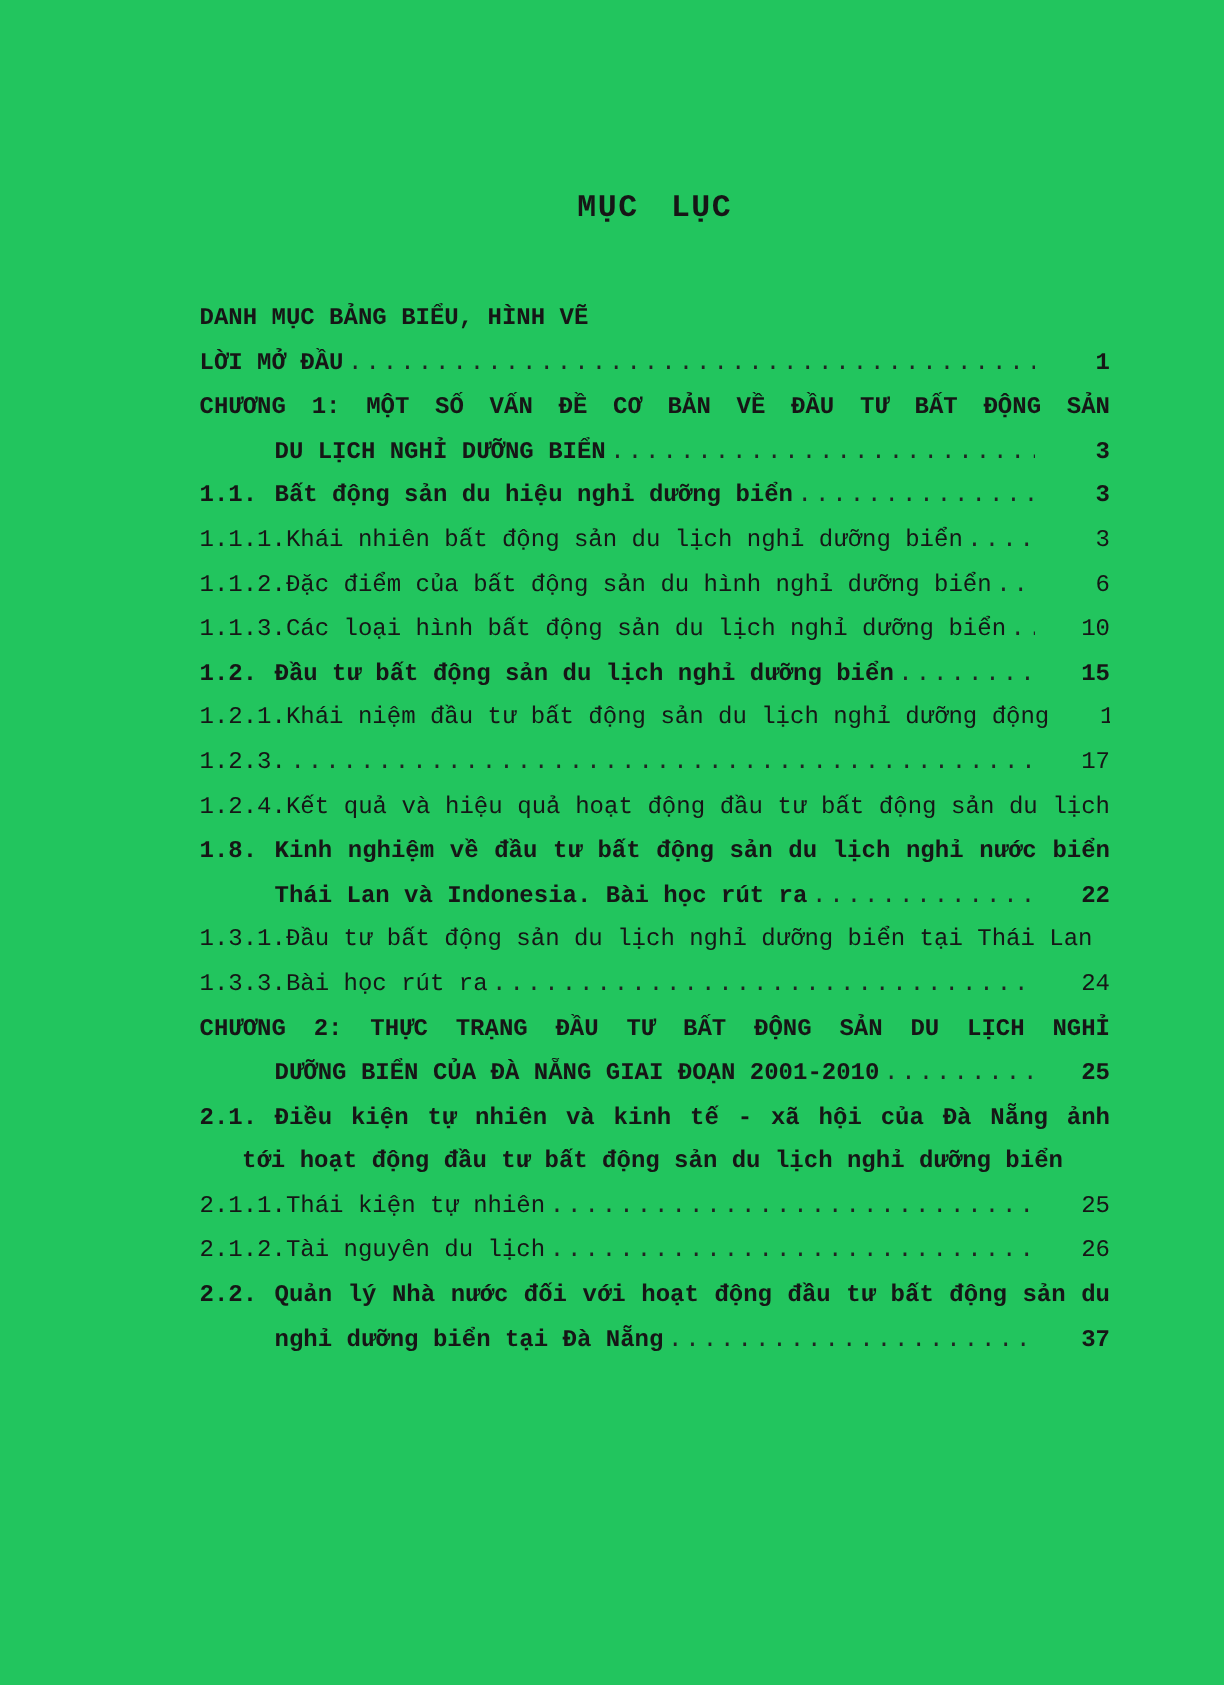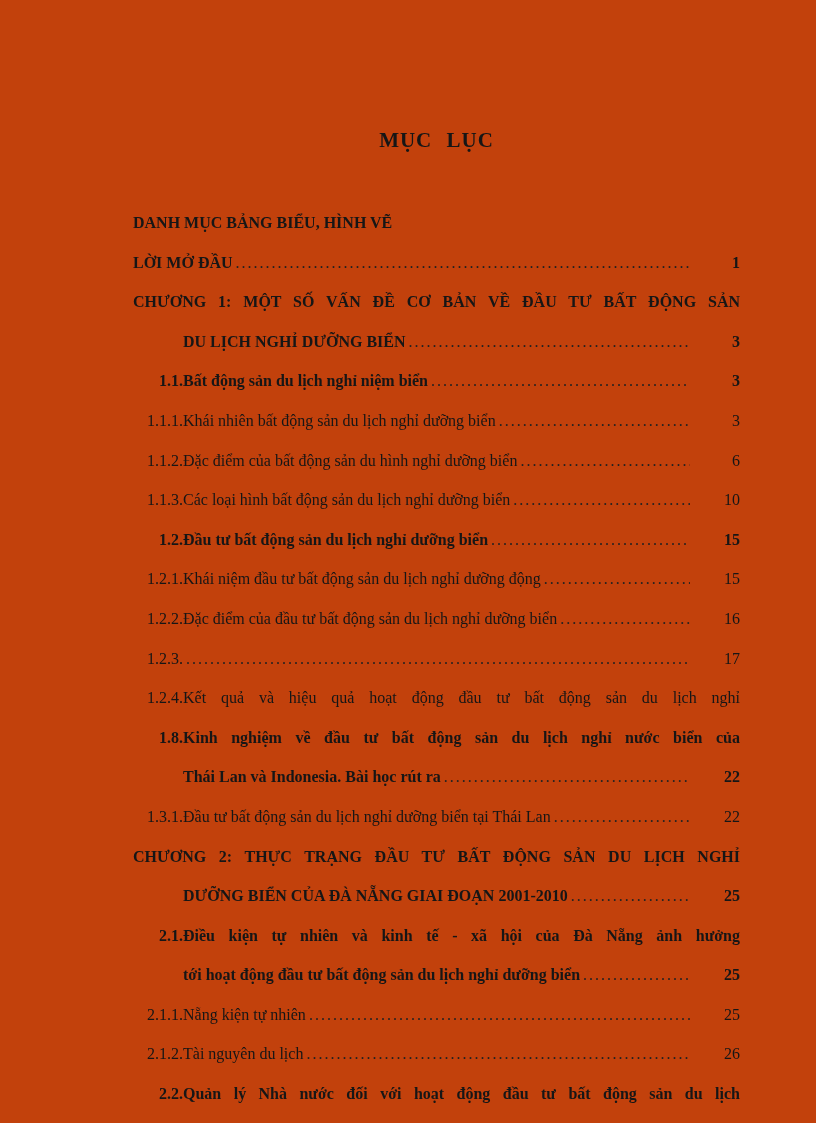--- a/index.html
+++ b/index.html
@@ -1,22 +1,22 @@
 <!DOCTYPE html>
 <html lang="vi"><head>
 <meta charset="utf-8">
 <style>
   html, body { margin: 0; padding: 0; background: #fff; }
   .doc-page {
     position: relative;
     width: 816px;
     height: 1123px;
-    background: #c2410c;
+    background: #22c55e;
     color: #161616;
-    font-family: Liberation Serif, serif;
+    font-family: Liberation Mono, monospace;
     overflow: hidden;
   }
   .doc-title {
     position: absolute;
     top: 128px;
     left: 133px;
     right: 76px;
     margin: 0;
     text-align: center;
     font-size: 21px;
@@ -29,30 +29,29 @@
     top: 198px;
     left: 133px;
     right: 76px;
   }
   .toc-row {
     display: flex;
     height: 29.6px;
     line-height: 29.6px;
     font-size: 16px;
     overflow: hidden;
-    margin-top: 10px;
   }
   .toc-row.bold { font-weight: bold; }
-  .num { flex: 0 0 50px; text-align: right; }
+  .num { flex: 0 0 50px; }
   .content {
     flex: 1;
     display: flex;
     min-width: 0;
   }
-  .content.indent { padding-left: 50px; }
+  .content.indent { padding-left: 50px; justify-content: center; }
   .text { white-space: nowrap; }
   .dots {
     flex: 1;
     overflow: hidden;
     white-space: nowrap;
     letter-spacing: 2px;
     margin-left: 3px;
     font-weight: normal;
     color: #222;
   }
@@ -102,21 +101,21 @@
       <div class="toc-row bold">
         <div class="content indent">
           <span class="text">DU LỊCH NGHỈ DƯỠNG BIỂN</span>
           <span class="dots"></span>
           <span class="page-num">3</span>
         </div>
       </div>
       <div class="toc-row bold">
         <span class="num">1.1.</span>
         <div class="content">
-          <span class="text">Bất động sản du lịch nghỉ niệm biển</span>
+          <span class="text">Bất động sản du hiệu nghỉ dưỡng biển</span>
           <span class="dots"></span>
           <span class="page-num">3</span>
         </div>
       </div>
       <div class="toc-row">
         <span class="num">1.1.1.</span>
         <div class="content">
           <span class="text">Khái nhiên bất động sản du lịch nghỉ dưỡng biển</span>
           <span class="dots"></span>
           <span class="page-num">3</span>
@@ -145,28 +144,20 @@
           <span class="dots"></span>
           <span class="page-num">15</span>
         </div>
       </div>
       <div class="toc-row">
         <span class="num">1.2.1.</span>
         <div class="content">
           <span class="text">Khái niệm đầu tư bất động sản du lịch nghỉ dưỡng động</span>
           <span class="dots"></span>
           <span class="page-num">15</span>
-        </div>
-      </div>
-      <div class="toc-row">
-        <span class="num">1.2.2.</span>
-        <div class="content">
-          <span class="text">Đặc điểm của đầu tư bất động sản du lịch nghỉ dưỡng biển</span>
-          <span class="dots"></span>
-          <span class="page-num">16</span>
         </div>
       </div>
       <div class="toc-row">
         <span class="num">1.2.3.</span>
         <div class="content">
           <span class="dots"></span>
           <span class="page-num">17</span>
         </div>
       </div>
       <div class="toc-row">
@@ -185,20 +176,28 @@
         </div>
       </div>
       <div class="toc-row">
         <span class="num">1.3.1.</span>
         <div class="content">
           <span class="text">Đầu tư bất động sản du lịch nghỉ dưỡng biển tại Thái Lan</span>
           <span class="dots"></span>
           <span class="page-num">22</span>
         </div>
       </div>
+      <div class="toc-row">
+        <span class="num">1.3.3.</span>
+        <div class="content">
+          <span class="text">Bài học rút ra</span>
+          <span class="dots"></span>
+          <span class="page-num">24</span>
+        </div>
+      </div>
       <div class="toc-row bold">
         <div class="content justify"><span class="text">CHƯƠNG 2: THỰC TRẠNG ĐẦU TƯ BẤT ĐỘNG SẢN DU LỊCH NGHỈ</span></div>
       </div>
       <div class="toc-row bold">
         <div class="content indent">
           <span class="text">DƯỠNG BIỂN CỦA ĐÀ NẴNG GIAI ĐOẠN 2001-2010</span>
           <span class="dots"></span>
           <span class="page-num">25</span>
         </div>
       </div>
@@ -209,21 +208,21 @@
       <div class="toc-row bold">
         <div class="content indent">
           <span class="text">tới hoạt động đầu tư bất động sản du lịch nghỉ dưỡng biển</span>
           <span class="dots"></span>
           <span class="page-num">25</span>
         </div>
       </div>
       <div class="toc-row">
         <span class="num">2.1.1.</span>
         <div class="content">
-          <span class="text">Nẵng kiện tự nhiên</span>
+          <span class="text">Thái kiện tự nhiên</span>
           <span class="dots"></span>
           <span class="page-num">25</span>
         </div>
       </div>
       <div class="toc-row">
         <span class="num">2.1.2.</span>
         <div class="content">
           <span class="text">Tài nguyên du lịch</span>
           <span class="dots"></span>
           <span class="page-num">26</span>

